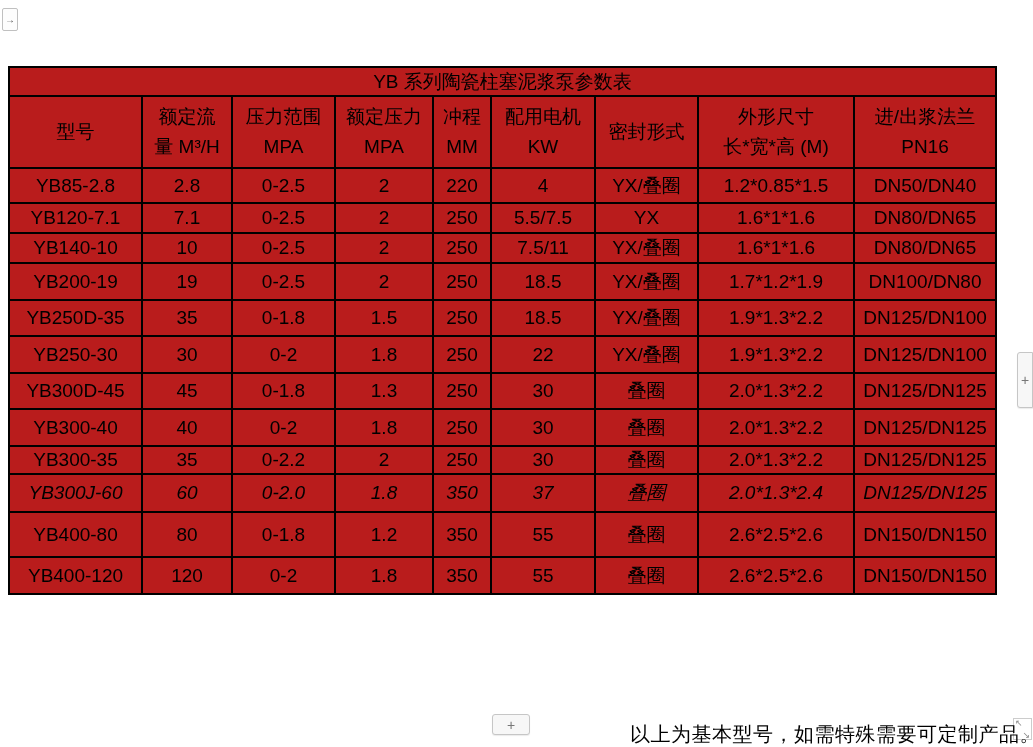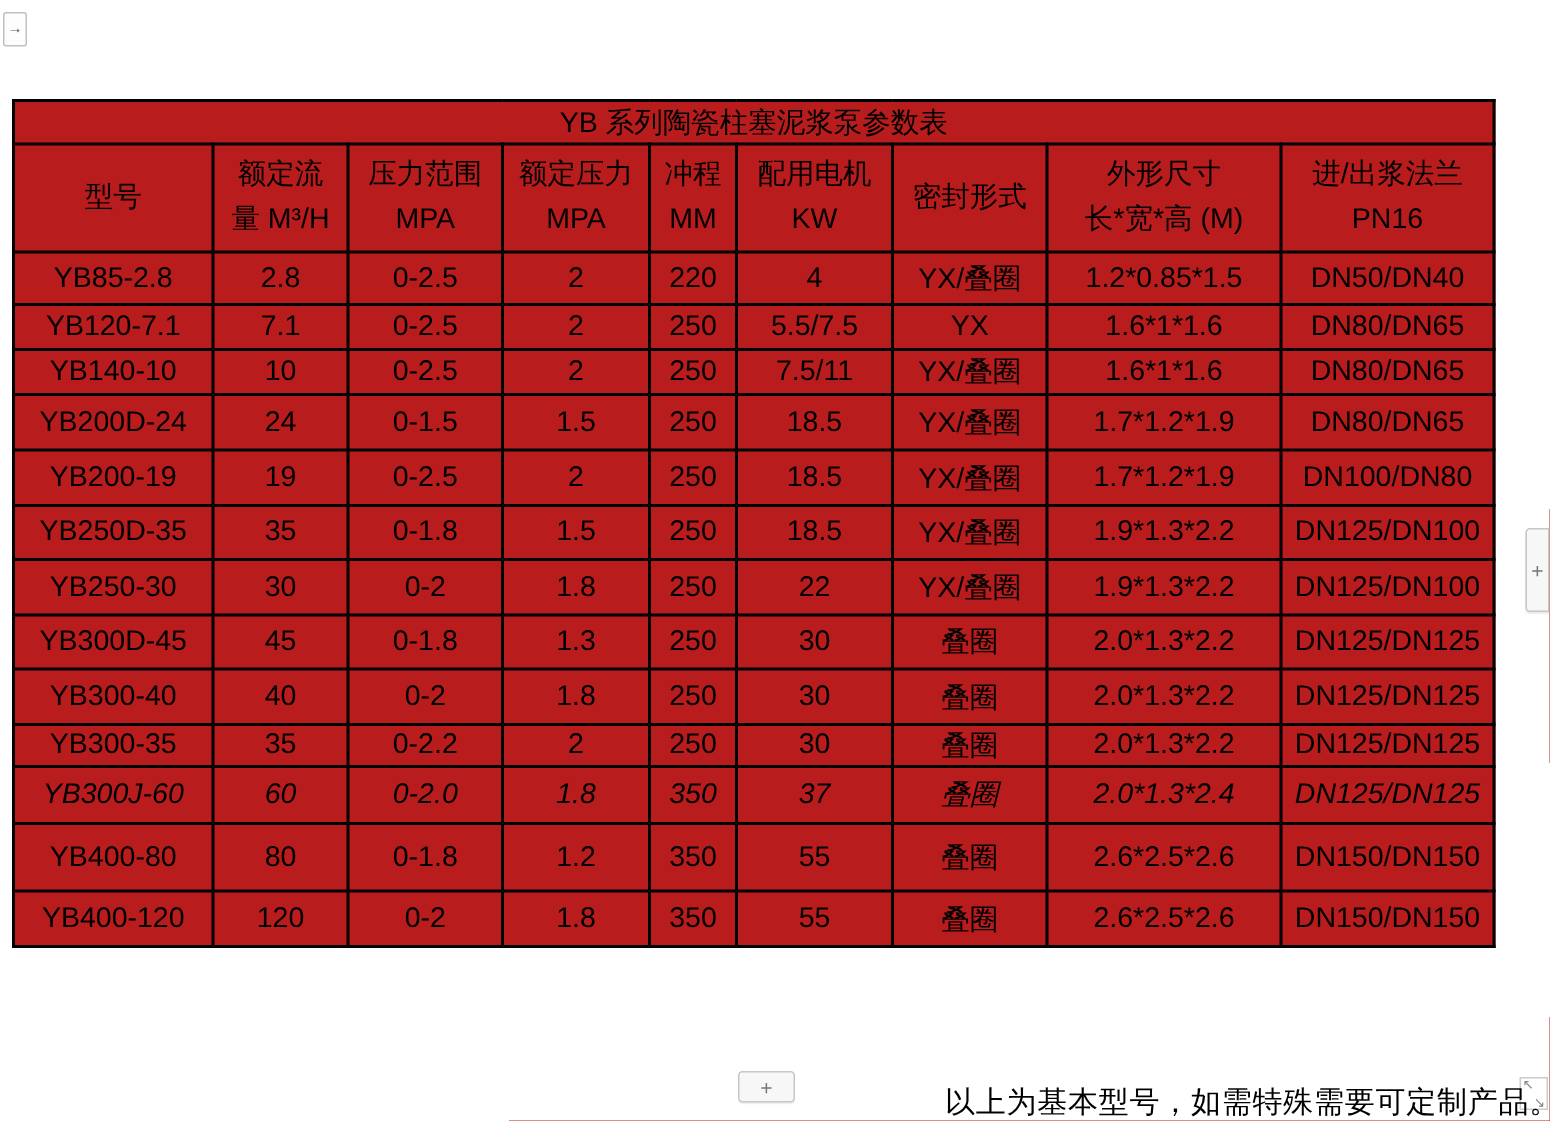--- a/index.html
+++ b/index.html
@@ -166,31 +166,20 @@
         <td>10</td>
         <td>0-2.5</td>
         <td>2</td>
         <td>250</td>
         <td>7.5/11</td>
         <td>YX/叠圈</td>
         <td>1.6*1*1.6</td>
         <td>DN80/DN65</td>
       </tr>
       <tr style="height: 37px;">
-        <td>YB200D-24</td>
-        <td>24</td>
-        <td>0-1.5</td>
-        <td>1.5</td>
-        <td>250</td>
-        <td>18.5</td>
-        <td>YX/叠圈</td>
-        <td>1.7*1.2*1.9</td>
-        <td>DN80/DN65</td>
-      </tr>
-      <tr style="height: 37px;">
         <td>YB200-19</td>
         <td>19</td>
         <td>0-2.5</td>
         <td>2</td>
         <td>250</td>
         <td>18.5</td>
         <td>YX/叠圈</td>
         <td>1.7*1.2*1.9</td>
         <td>DN100/DN80</td>
       </tr>

